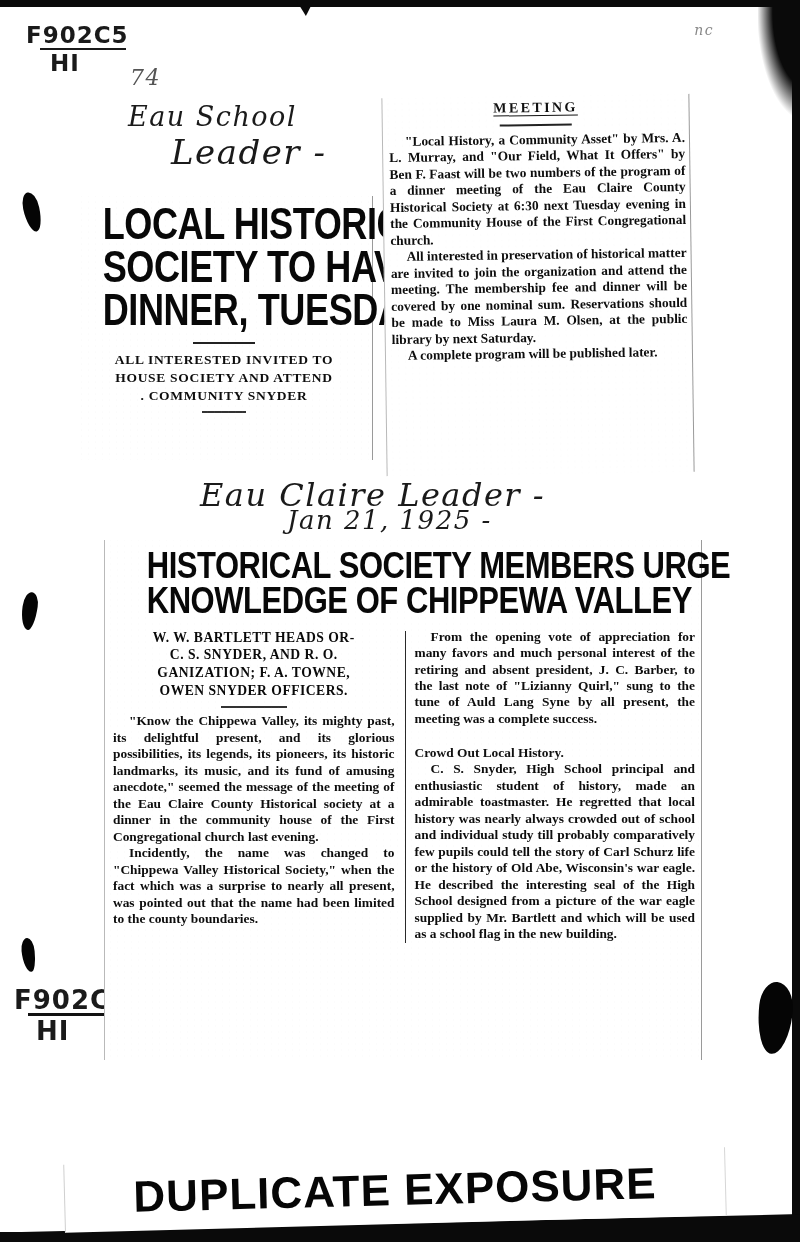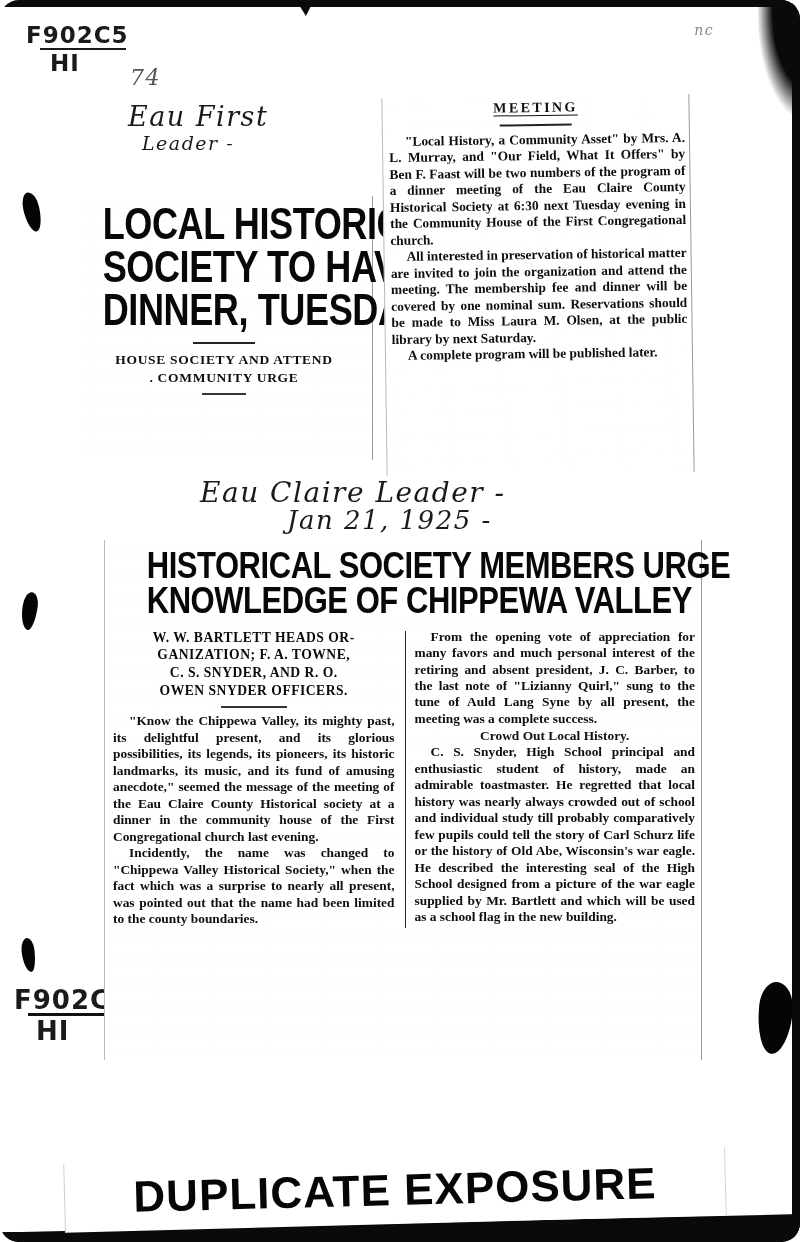--- a/index.html
+++ b/index.html
@@ -9,21 +9,20 @@
     background: #ffffff;
   }
   #page {
     position: relative;
     width: 800px;
     height: 1242px;
     background: #ffffff;
     overflow: hidden;
     font-family: "Liberation Serif", serif;
     color: #111111;
-    border-radius: 19px;
   }
 
   
   .edge-top-black {
     position: absolute;
     top: 0; left: 0;
     width: 800px; height: 7px;
     background: #0a0a0a;
   }
   .edge-top-notch {
@@ -94,24 +93,24 @@
   .callnum-top-rule {
     position: absolute; left: 40px; top: 48px;
     width: 86px; height: 2px; background: #1a1a1a;
   }
   .callnum-top-b { left: 50px; top: 50px; font-size: 23px; font-weight: 600; }
 
   .foliono { left: 130px; top: 65px; font-size: 22px; font-weight: 500;
     color: #555; font-style: italic; }
 
   .hw1-l1 { left: 128px; top: 101px; font-size: 27px; }
-  .hw1-l2 { left: 142px; top: 132px; font-size: 19px; text-align: right; }
+  .hw1-l2 { left: 171px; top: 132px; font-size: 34px; text-align: right; }
   .hw1-l3 { left: 128px; top: 163px; font-size: 26px; }
 
-  .hw2-l1 { left: 200px; top: 476px; font-size: 28px; }
+  .hw2-l1 { left: 200px; top: 476px; font-size: 32px; }
   .hw2-l2 { left: 287px; top: 505px; font-size: 26px; }
 
   .callnum-bot { left: 14px; top: 985px; font-size: 26px; font-weight: 600; }
   .callnum-bot-rule {
     position: absolute; left: 28px; top: 1013px;
     width: 80px; height: 3px; background: #111;
   }
   .callnum-bot-b { left: 36px; top: 1016px; font-size: 26px; font-weight: 600; }
 
   .corner-mark { right: 86px; top: 22px; font-size: 14px; color: #888; }
@@ -232,22 +231,21 @@
   }
   .kicker .sl { display: block; white-space: nowrap; }
   .kicker-rule {
     width: 66px; height: 2px; background: #333;
     margin: 7px auto 5px auto;
   }
   .subhd-center {
     font-family: "Liberation Serif", serif;
     font-weight: 700;
     font-size: 13.4px;
-    text-align: center;
-    margin: 1px 0 0 0;
+    margin: 18px 0 0 0;
   }
 
   
   .dup-slip {
     position: absolute;
     left: 64px; top: 1156px;
     width: 660px; height: 68px;
     background: #ffffff;
     transform: rotate(-1.5deg);
     border-left: 1px solid #cfcfcf;
@@ -280,43 +278,44 @@
   <div class="blob blob-b"></div>
   <div class="blob blob-c"></div>
   <div class="blob blob-d"></div>
 
   <div class="hand hand-print callnum-top">F902C5</div>
   <div class="callnum-top-rule"></div>
   <div class="hand hand-print callnum-top-b">HI</div>
 
   <div class="hand hand-script foliono">74</div>
 
-  <div class="hand hand-script hw1-l1">Eau First</div>
+  <div class="hand hand-script hw1-l1">Eau School</div>
   <div class="hand hand-script hw1-l2">Leader -</div>
 
   <div class="hand hand-script hw2-l1">Eau Claire Leader -</div>
   <div class="hand hand-script hw2-l2">Jan 21, 1925 -</div>
 
   <div class="hand hand-script corner-mark">nc</div>
 
   <div class="hand hand-print callnum-bot">F902C5</div>
   <div class="callnum-bot-rule"></div>
   <div class="hand hand-print callnum-bot-b">HI</div>
 
   <div class="clip c1 clip-edge-r">
     <div class="grain"></div>
     <div class="headline-big">
       <span class="hl-line">LOCAL HISTORICAL</span>
       <span class="hl-line">SOCIETY TO HAVE</span>
       <span class="hl-line">DINNER, TUESDAY</span>
     </div>
     <div class="hl-rule"></div>
     <div class="subhead">
+      <span class="sl">ALL INTERESTED INVITED  TO</span>
       <span class="sl">HOUSE SOCIETY AND ATTEND</span>
-      <span class="sl">. COMMUNITY  URGE</span>
+      <span class="sl">. COMMUNITY  SNYDER</span>
     </div>
     <div class="subhead-rule"></div>
   </div>
 
   <div class="clip c2 clip-edge-l clip-edge-r">
     <div class="grain"></div>
     <div class="meeting-hd">MEETING</div>
     <div class="meeting-rule"></div>
     <div class="news-body">
       <p>"Local History, a Community Asset" by Mrs. A. L. Murray, and "Our Field, What It Offers" by Ben F. Faast will be two numbers of the program of a dinner meeting of the Eau Claire County Historical Society at 6:30 next Tuesday evening in the Community House of the First Congregational church.</p>
@@ -330,22 +329,22 @@
     <div class="headline-big">
       <span class="hl-line">HISTORICAL SOCIETY MEMBERS URGE</span>
       <span class="hl-line">KNOWLEDGE OF CHIPPEWA VALLEY</span>
     </div>
 
     <div class="c3-cols">
 
       <div class="c3-col-l">
         <div class="kicker">
           <span class="sl">W. W. BARTLETT HEADS  OR-</span>
+          <span class="sl">C. S. SNYDER, AND R. O.</span>
           <span class="sl">GANIZATION; F. A. TOWNE,</span>
-          <span class="sl">C. S. SNYDER, AND R. O.</span>
           <span class="sl">OWEN SNYDER OFFICERS.</span>
         </div>
         <div class="kicker-rule"></div>
         <div class="news-body">
           <p>"Know the Chippewa Valley, its mighty past, its delightful present, and its glorious possibilities, its legends, its pioneers, its historic landmarks, its music, and its fund of amusing anecdote," seemed the message of the meeting of the Eau Claire County Historical society at a dinner in the community house of the First Congregational church last evening.</p>
           <p>Incidently, the name was changed to "Chippewa Valley Historical Society," when the fact which was a surprise to nearly all present, was pointed out that the name had been limited to the county boundaries.</p>
         </div>
       </div>
 
       <div class="c3-col-div"></div>

